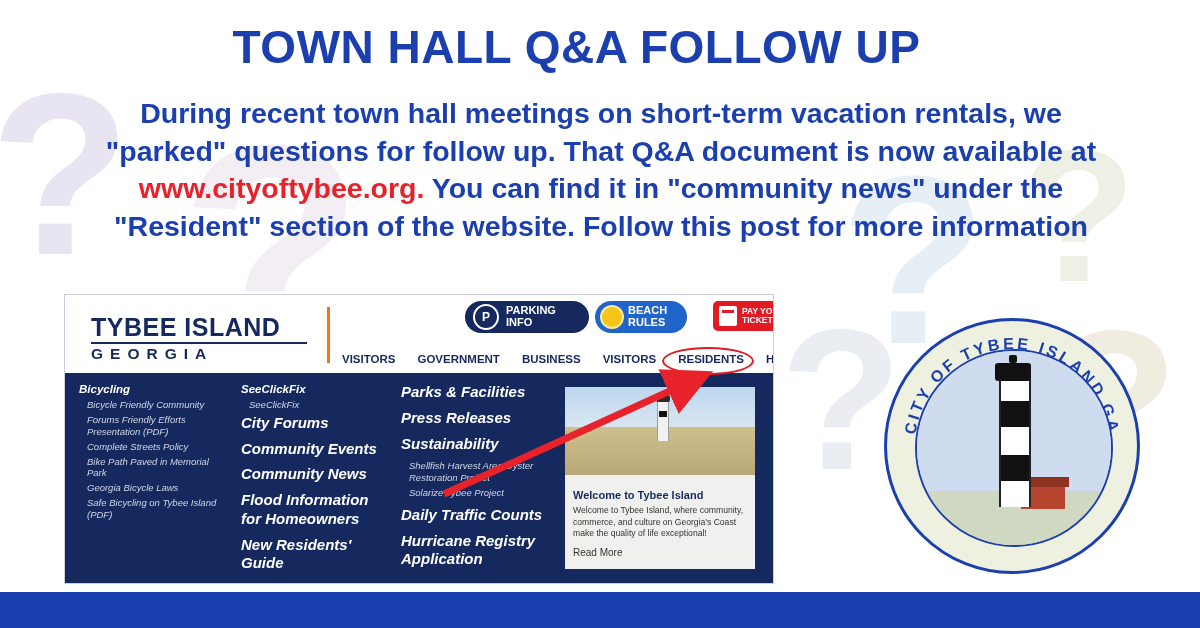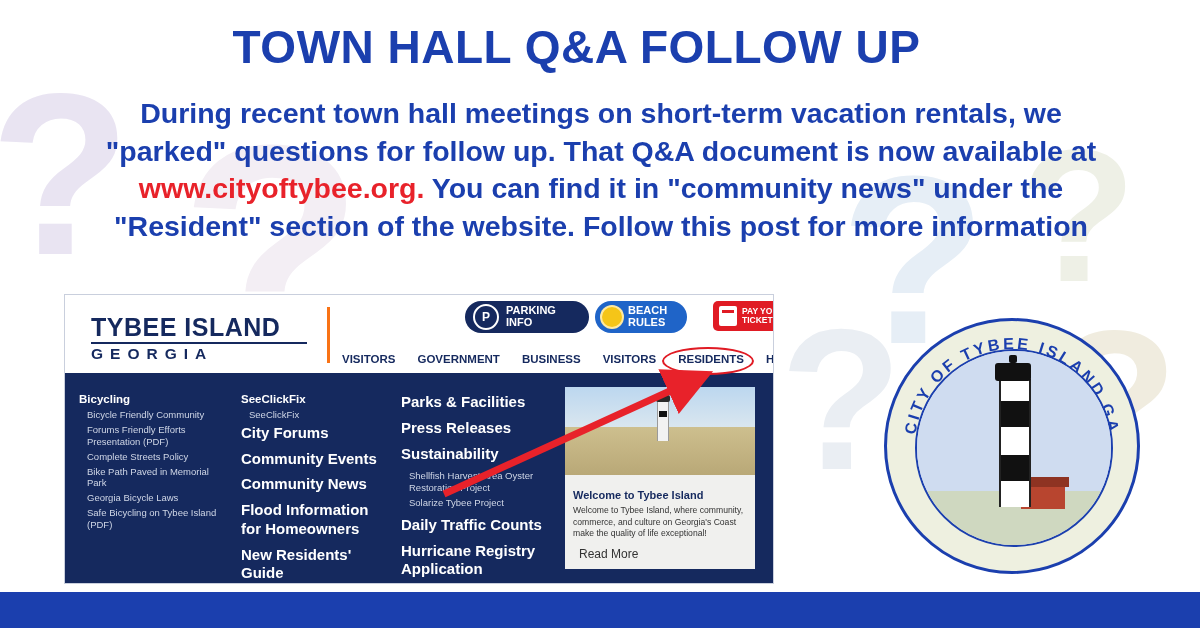--- a/index.html
+++ b/index.html
@@ -74,21 +74,21 @@
   }
   .navbar a{
     font-size:11.5px;font-weight:bold;color:#15295e;padding:0 11px;text-decoration:none;white-space:nowrap;
   }
   .nav-highlight{
     position:absolute;left:597px;top:52px;width:88px;height:24px;
     border:2px solid #e01b24;border-radius:50%;
   }
   
   .cols{position:absolute;left:0;top:78px;width:708px;height:210px;color:#fff;}
-  .col{position:absolute;top:20px;font-size:10px;}
+  .col{position:absolute;top:10px;font-size:10px;font-style:italic;}
   .col h4{margin:0 0 4px 0;font-size:11.5px;font-weight:bold;color:#ffffff;}
   .col .sub{margin:0 0 3px 0;font-size:9.5px;color:#cfd6e6;padding-left:8px;line-height:1.25;}
   .col .link{margin:0 0 7px 0;font-size:15px;font-weight:bold;color:#ffffff;line-height:1.25;}
   .col1{left:14px;width:150px;}
   .col2{left:176px;width:148px;}
   .col3{left:336px;width:160px;}
   .promo{
     position:absolute;left:500px;top:14px;width:190px;height:182px;background:#f0f0ee;
   }
   .promo .photo{
@@ -98,21 +98,21 @@
   }
   .promo .lh{
     position:absolute;left:92px;top:14px;width:10px;height:40px;background:#f2f2f2;
     border-left:1px solid #9a9a9a;border-right:1px solid #9a9a9a;
   }
   .promo .lh:before{content:"";position:absolute;left:-2px;top:-6px;width:14px;height:7px;background:#2a2a2a;border-radius:2px;}
   .promo .lh:after{content:"";position:absolute;left:1px;top:10px;width:8px;height:6px;background:#111;}
   .promo .txt{position:absolute;left:8px;top:94px;width:176px;color:#1b1b1b;}
   .promo .txt h5{margin:8px 0 4px 0;font-size:11px;font-weight:bold;color:#15295e;}
   .promo .txt p{margin:0;font-size:8.6px;line-height:1.35;color:#333;}
-  .promo .more{position:absolute;left:14px;top:160px;font-size:12px;color:#333;}
+  .promo .more{position:absolute;left:8px;top:160px;font-size:10px;color:#333;}
   
   .arrow-svg{position:absolute;left:64px;top:294px;width:708px;height:288px;pointer-events:none;}
   
   .seal{
     position:absolute;left:884px;top:318px;width:250px;height:250px;border-radius:50%;
     background:#eef0e0;border:3px solid #1b3fae;
   }
   .seal .inner{
     position:absolute;left:28px;top:28px;width:194px;height:194px;border-radius:50%;
     background:#dfe6f4;border:2px solid #1b3fae;overflow:hidden;

